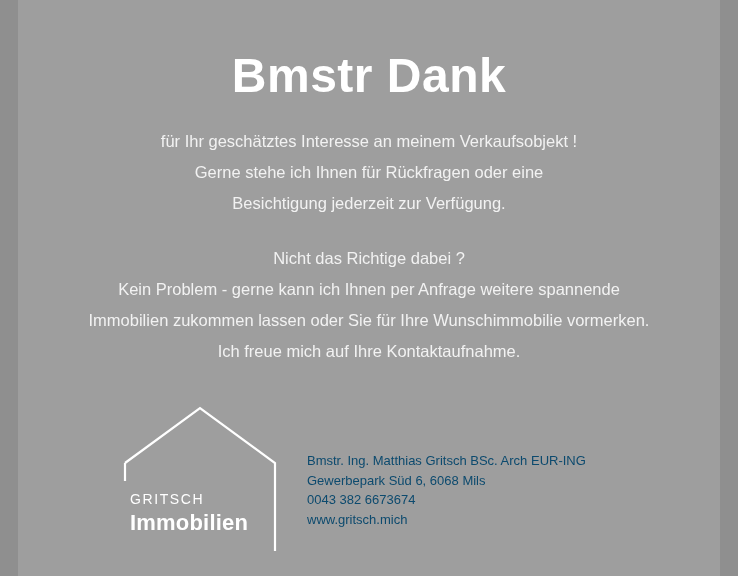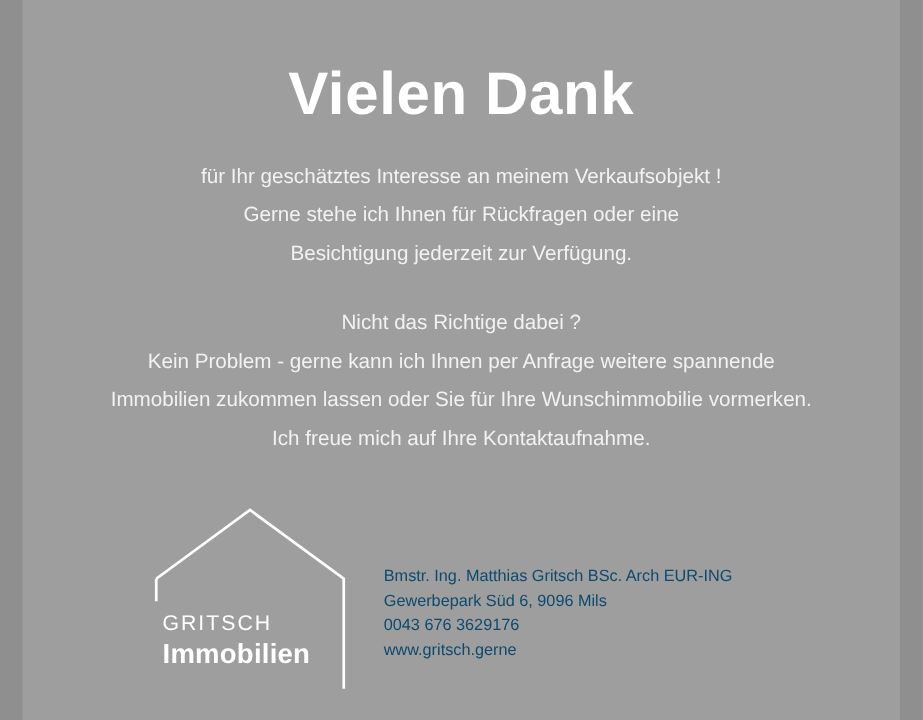--- a/index.html
+++ b/index.html
@@ -78,21 +78,21 @@
     display: block;
   }
   .logo-text {
     position: absolute;
     left: 10px;
     top: 86px;
     color: #ffffff;
     text-align: left;
   }
   .logo-text .l1 {
-    font-size: 17px;
+    font-size: 14px;
     letter-spacing: 1.6px;
     line-height: 20px;
   }
   .logo-text .l2 {
     font-size: 22px;
     line-height: 27px;
     letter-spacing: 0.2px;
     font-weight: bold;
   }
 
@@ -109,21 +109,21 @@
   }
 </style>
 </head>
 <body>
 
 <div class="slide">
 
   <div class="edge-left"></div>
   <div class="edge-right"></div>
 
-  <div class="headline">Vielen Dank</div>
+  <div class="headline">Bmstr Dank</div>
 
   <div class="para para-1">
     <div>für Ihr geschätztes Interesse an meinem Verkaufsobjekt !</div>
     <div>Gerne stehe ich Ihnen für Rückfragen oder eine</div>
     <div>Besichtigung jederzeit zur Verfügung.</div>
   </div>
 
   <div class="para para-2">
     <div>Nicht das Richtige dabei ?</div>
     <div>Kein Problem - gerne kann ich Ihnen per Anfrage weitere spannende</div>
@@ -139,19 +139,19 @@
         <line x1="5" y1="60" x2="5" y2="78" stroke="#ffffff" stroke-width="2.2"></line>
       </svg>
       <div class="logo-text">
         <div class="l1">GRITSCH</div>
         <div class="l2">Immobilien</div>
       </div>
     </div>
 
     <div class="contact">
       <div>Bmstr. Ing. Matthias Gritsch BSc. Arch EUR-ING</div>
-      <div>Gewerbepark Süd 6, 9096 Mils</div>
-      <div>0043 676 3629176</div>
-      <div>www.gritsch.gerne</div>
+      <div>Gewerbepark Süd 6, 6068 Mils</div>
+      <div>0043 382 6673674</div>
+      <div>www.gritsch.mich</div>
     </div>
 
   </div>
 </div>
 
 </body></html>

